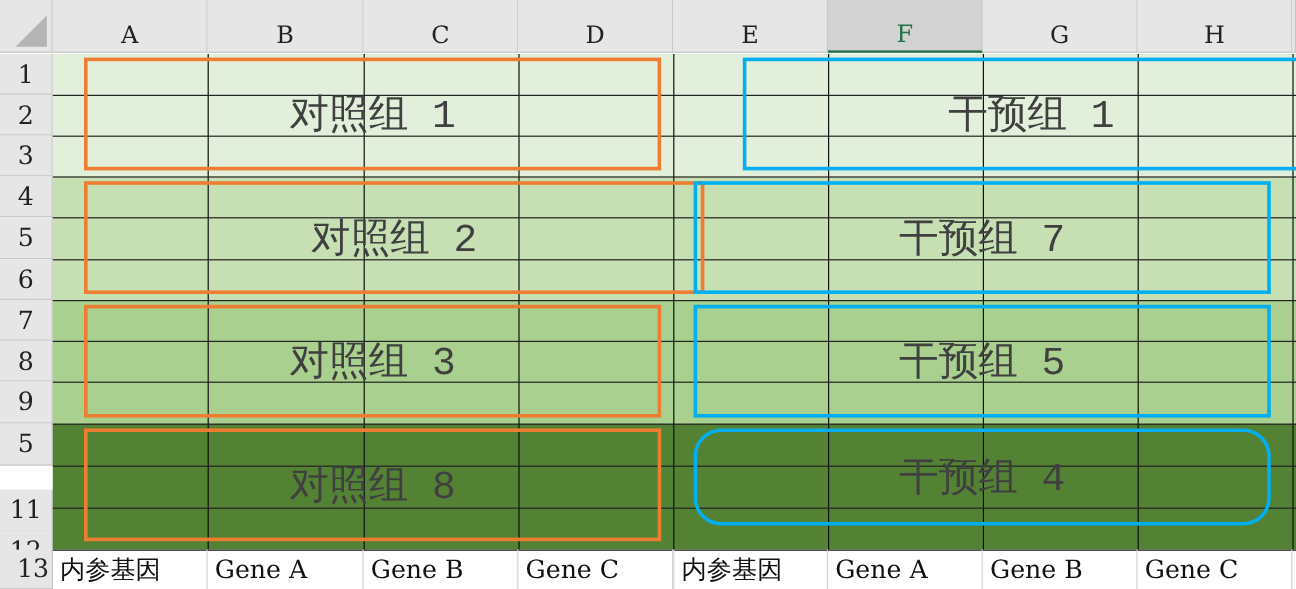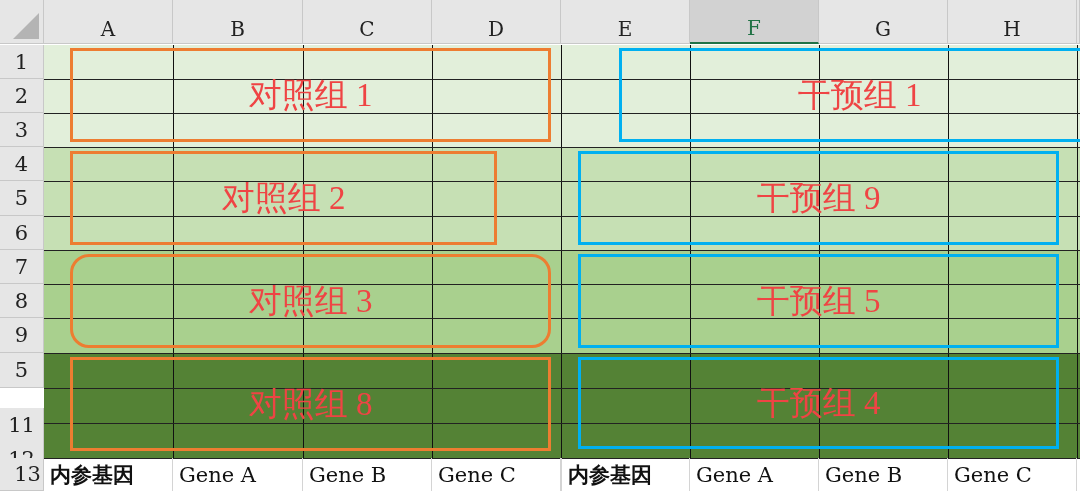--- a/index.html
+++ b/index.html
@@ -15,26 +15,26 @@
             font-size:20px; color:#222; }
   .colhdr.sel { background:#d2d2d2; color:#217346; border-bottom:2px solid #217346; }
   .rowhdr { position:absolute; left:0; width:44px; background:#e6e6e6; box-sizing:border-box;
             border-right:1px solid #c8c8c8; border-bottom:1px solid #c8c8c8;
             display:flex; align-items:center; justify-content:center; font-size:21px; color:#222; }
   .band { position:absolute; left:44px; width:1036px; }
   .vline { position:absolute; width:1px; background:#111; }
   .hline { position:absolute; height:1px; background:#222; left:44px; width:1036px; }
   .box { position:absolute; box-sizing:border-box; border:3px solid; display:flex;
          align-items:center; justify-content:center; }
-  .box span { font-family:Liberation Serif, serif; font-size:33px; color:#ef4444;
+  .box span { font-family:Liberation Mono, monospace; font-size:33px; color:#404040;
               position:relative; z-index:3; }
   .cell13 { position:absolute; top:458px; height:33px; display:flex; align-items:center;
             padding-left:6px; box-sizing:border-box; font-size:21px; color:#111;
             border-right:1px solid #d4d4d4; }
-  .cell13.bold { font-family:"DejaVu Sans","Liberation Sans",sans-serif; font-weight:bold; font-size:21px; }
+  .cell13.bold { font-family:"DejaVu Sans","Liberation Sans",sans-serif; font-weight:normal; font-size:21px; }
 </style>
 </head>
 <body>
 
 <div class="corner">
     <div class="tri"></div>
   </div>
 
 <div id="colhdrs">
     <div class="colhdr" style="left: 44px; width: 129px;">A</div>
@@ -87,40 +87,40 @@
     <div class="hline" style="top: 318px;"></div>
     <div class="hline" style="top: 353px;"></div>
     <div class="hline" style="top: 388px;"></div>
     <div class="hline" style="top: 423px;"></div>
     <div class="hline" style="top: 458px;"></div>
   </div>
 
 <div class="box" style="left:70px;top:48px;width:481px;height:94px;border-color:#ed7d31;">
     <span>对照组 1</span>
   </div>
-<div class="box" style="left:70px;top:151px;width:427px;height:94px;border-color:#ed7d31;align-items:center;">
+<div class="box" style="left:70px;top:151px;width:517px;height:94px;border-color:#ed7d31;align-items:center;">
     <span>对照组 2</span>
   </div>
-<div class="box" style="left:70px;top:254px;width:481px;height:94px;border-color:#ed7d31;border-radius:19px;">
+<div class="box" style="left:70px;top:254px;width:481px;height:94px;border-color:#ed7d31;">
     <span>对照组 3</span>
   </div>
 <div class="box" style="left:70px;top:357px;width:481px;height:94px;border-color:#ed7d31;">
     <span>对照组 8</span>
   </div>
 
 <div class="box" style="left:578px;top:48px;width:481px;height:94px;border-color:#00b0f0;margin-left:41px;">
     <span>干预组 1</span>
   </div>
 <div class="box" style="left:578px;top:151px;width:481px;height:94px;border-color:#00b0f0;">
-    <span>干预组 9</span>
+    <span>干预组 7</span>
   </div>
 <div class="box" style="left:578px;top:254px;width:481px;height:94px;border-color:#00b0f0;">
     <span>干预组 5</span>
   </div>
-<div class="box" style="left:578px;top:357px;width:481px;height:92px;border-color:#00b0f0;">
+<div class="box" style="left:578px;top:357px;width:481px;height:81px;border-color:#00b0f0;border-radius:23px;">
     <span>干预组 4</span>
   </div>
 
 <div class="cell13 bold" style="left:44px;width:129px;">内参基因</div>
 <div class="cell13" style="left:173px;width:130px;">Gene A</div>
 <div class="cell13" style="left:303px;width:129px;">Gene B</div>
 <div class="cell13" style="left:432px;width:129px;">Gene C</div>
 <div class="cell13 bold" style="left:561px;width:129px;border-left:1px solid #d4d4d4;">内参基因</div>
 <div class="cell13" style="left:690px;width:129px;">Gene A</div>
 <div class="cell13" style="left:819px;width:129px;">Gene B</div>

